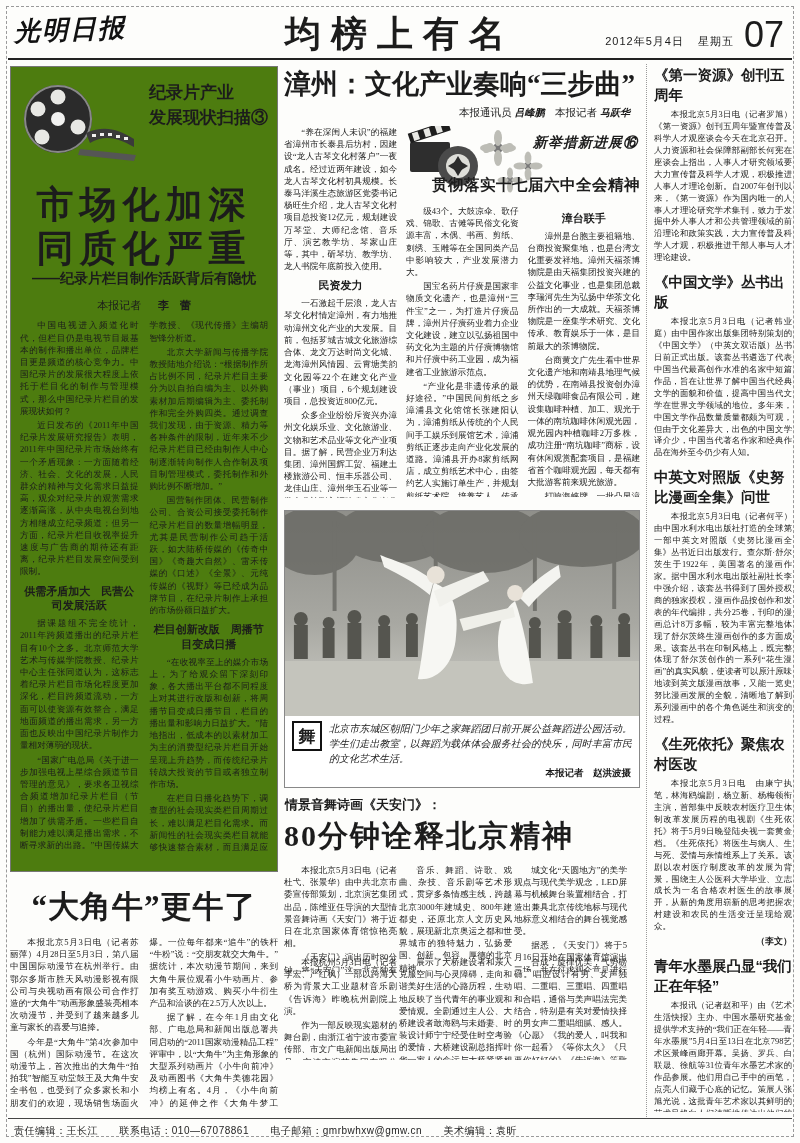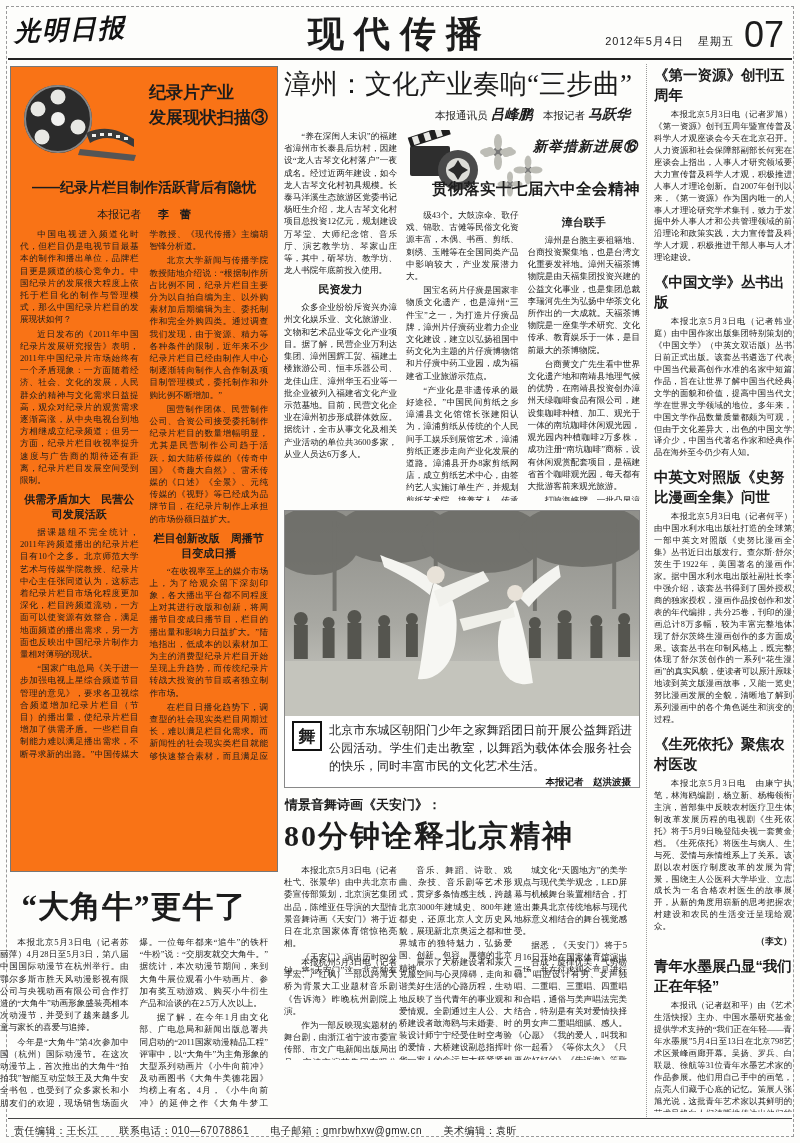--- a/index.html
+++ b/index.html
@@ -13,55 +13,55 @@
                  font-family:"Liberation Sans",sans-serif;letter-spacing:10px;}
   .dateline{position:absolute;right:66px;top:34px;font-size:11px;font-family:"Liberation Sans",sans-serif;letter-spacing:1px;}
   .pagenum{position:absolute;right:16px;top:14px;font-size:36px;font-family:"Liberation Sans",sans-serif;font-weight:400;}
   .head-rule{position:absolute;left:8px;right:8px;top:58px;border-top:2px solid #222;}
   
   .para{margin:0 0 2px 0;font-size:8.6px;line-height:1.42;text-align:justify;text-indent:2em;}
   .subhead{font-size:11px;font-weight:bold;text-align:center;margin:6px 0 4px 0;line-height:1.35;
            font-family:"Liberation Sans",sans-serif;}
   
   .feature-box{position:absolute;left:10px;top:66px;width:268px;height:806px;border:1px solid #777;
-               padding:8px 9px;box-sizing:border-box;background:#f97316;}
+               padding:8px 9px;box-sizing:border-box;background:#4d7c0f;}
   .feature-top{height:104px;position:relative;}
   .kicker{position:absolute;right:0;top:6px;text-align:left;font-size:17px;font-weight:bold;line-height:1.45;
           font-family:"Liberation Sans",sans-serif;}
   .reel{position:absolute;left:0;top:0;}
   .feature-headline{text-align:center;font-size:37px;font-weight:bold;line-height:1.18;letter-spacing:6px;margin-top:4px;}
   .feature-sub{text-align:center;font-size:14px;font-weight:bold;margin-top:0;font-family:"Liberation Sans",sans-serif;}
   .feature-byline{text-align:center;font-size:11px;margin:10px 0 6px 0;}
   .feature-body{column-count:2;column-gap:11px;height:546px;overflow:hidden;}
   
-  .daniu{position:absolute;left:0;top:886px;width:268px;height:226px;overflow:hidden;}
+  .daniu{position:absolute;left:10px;top:886px;width:268px;height:226px;overflow:hidden;}
   .daniu-headline{text-align:center;font-size:31px;font-weight:bold;letter-spacing:1px;margin:0 0 8px 0;}
   .daniu-body{column-count:2;column-gap:11px;height:178px;overflow:hidden;}
   
   .middle{position:absolute;left:284px;top:64px;width:356px;}
-  .zz-headline{font-size:27px;font-weight:normal;letter-spacing:0px;text-align:left;margin:2px 0 4px 0;white-space:nowrap;}
+  .zz-headline{font-size:27px;font-weight:bold;letter-spacing:0px;text-align:left;margin:2px 0 4px 0;white-space:nowrap;}
   .zz-byline{text-align:right;font-size:10.5px;margin:2px 2px 6px 0;}
-  .zz-byline .bname{font-family:"DejaVu Serif",serif;font-style:italic;font-size:14px;font-weight:bold;margin:16px 8px 0 3px;}
+  .zz-byline .bname{font-family:"DejaVu Serif",serif;font-style:italic;font-size:10px;font-weight:bold;margin:16px 8px 0 3px;}
   .zz-cols{display:flex;gap:9px;height:372px;overflow:hidden;}
   .zz-col{width:113px;overflow:hidden;}
   .zz-right{width:234px;}
   .banner{height:76px;position:relative;margin-bottom:3px;}
   .banner .script{position:absolute;right:2px;top:8px;font-family:"DejaVu Serif",serif;font-style:italic;
                   font-weight:bold;font-size:14px;letter-spacing:1px;}
   .banner .bold{position:absolute;right:0;bottom:6px;font-size:15.5px;font-weight:bold;
                 font-family:"Liberation Sans",sans-serif;letter-spacing:0.5px;}
   .zz-subcols{display:flex;gap:9px;height:292px;overflow:hidden;}
   
   .photo-box{position:absolute;left:284px;top:510px;width:356px;height:278px;border:1px solid #888;
              box-sizing:border-box;background:#fff;}
   .photo-img{display:block;width:100%;height:205px;}
   .photo-caption-row{display:flex;padding:5px 7px 0 7px;gap:7px;}
   .dance-label{flex:0 0 auto;width:26px;height:26px;border:2px solid #111;font-size:17px;font-weight:bold;
                display:flex;align-items:center;justify-content:center;font-family:"Liberation Sans",sans-serif;}
-  .photo-caption{font-size:12px;line-height:1.5;text-align:justify;font-family:"DejaVu Serif",serif;}
+  .photo-caption{font-size:10px;line-height:1.5;text-align:justify;font-family:"DejaVu Serif",serif;font-style:italic;}
   .photo-credit{text-align:right;font-size:9.5px;font-weight:bold;padding:1px 8px 0 0;}
   
   .midart{position:absolute;left:284px;width:356px;}
   .midart .kick{font-size:13px;font-weight:bold;margin:0 0 2px 1px;font-family:"Liberation Sans",sans-serif;}
   .midart .bighead{font-size:30px;font-weight:bold;letter-spacing:2px;margin:0 0 7px 0;white-space:nowrap;}
   .mid-cols{display:flex;gap:2px;overflow:hidden;}
   .mid-col{width:113px;overflow:hidden;}
   
   .rail-sep{position:absolute;left:646px;top:64px;bottom:26px;border-left:1px dotted #999;}
   .rail{position:absolute;left:654px;top:66px;width:138px;height:1046px;overflow:hidden;}
@@ -76,21 +76,21 @@
           letter-spacing:0.5px;}
   .footer span{margin-right:18px;}
 </style>
 </head>
 <body>
 
 <div id="paper">
   <div class="pageborder"></div>
 
   <div class="masthead">光明日报</div>
-  <div class="section-title">现代传播</div>
+  <div class="section-title">均榜上有名</div>
   <div class="dateline">
     <span>2012年5月4日</span>
     <span style="margin-left:10px">星期五</span>
   </div>
   <div class="pagenum">07</div>
   <div class="head-rule"></div>
 
   <section class="feature-box">
     <div class="feature-top">
       <span class="reel">
@@ -111,20 +111,24 @@
             <rect x="104" y="62" width="4" height="3"></rect>
           </g>
           <path d="M60,74 L116,80 L114,86 L58,80 Z" fill="#555"></path>
         </svg>
       </span>
       <div class="kicker">
         <div>纪录片产业</div>
         <div>发展现状扫描③</div>
       </div>
     </div>
+    <div class="feature-headline">
+      <div>市场化加深</div>
+      <div>同质化严重</div>
+    </div>
     <div class="feature-sub">——纪录片栏目制作活跃背后有隐忧</div>
     <div class="feature-byline">
       <span>本报记者</span>
       <span style="margin-left:14px;font-weight:bold">李　蕾</span>
     </div>
     <div class="feature-body">
         <p class="para">中国电视进入频道化时代，但栏目仍是电视节目最基本的制作和播出单位，品牌栏目更是频道的核心竞争力。中国纪录片的发展很大程度上依托于栏目化的制作与管理模式，那么中国纪录片栏目的发展现状如何？</p>
         <p class="para">近日发布的《2011年中国纪录片发展研究报告》表明，2011年中国纪录片市场始终有一个矛盾现象：一方面随着经济、社会、文化的发展，人民群众的精神与文化需求日益提高，观众对纪录片的观赏需求逐渐高涨，从中央电视台到地方相继成立纪录频道；但另一方面，纪录片栏目收视率提升速度与广告商的期待还有距离，纪录片栏目发展空间受到限制。</p>
         <div class="subhead">供需矛盾加大　民营公司发展活跃</div>
         <p class="para">据课题组不完全统计，2011年跨频道播出的纪录片栏目有10个之多。北京师范大学艺术与传媒学院教授、纪录片中心主任张同道认为，这标志着纪录片栏目市场化程度更加深化，栏目跨频道流动，一方面可以使资源有效整合，满足地面频道的播出需求，另一方面也反映出中国纪录片制作力量相对薄弱的现状。</p>
@@ -149,20 +153,21 @@
   <section class="middle">
     <h1 class="zz-headline">漳州：文化产业奏响“三步曲”</h1>
     <div class="zz-byline">
       <span>本报通讯员</span><span class="bname">吕峰鹏</span>
       <span>本报记者</span><span class="bname">马跃华</span>
     </div>
     <div class="zz-cols">
       <div class="zz-col">
           <p class="para">“养在深闺人未识”的福建省漳州市长泰县后坊村，因建设“龙人古琴文化村落户”一夜成名。经过近两年建设，如今龙人古琴文化村初具规模。长泰马洋溪生态旅游区党委书记杨旺生介绍，龙人古琴文化村项目总投资12亿元，规划建设万琴堂、大师纪念馆、音乐厅、演艺教学坊、琴家山庄等，其中，斫琴坊、教学坊、龙人书院年底前投入使用。</p>
           <div class="subhead">民资发力</div>
+          <p class="para">一石激起千层浪，龙人古琴文化村情定漳州，有力地推动漳州文化产业的大发展。目前，包括芗城古城文化旅游综合体、龙文万达时尚文化城、龙海漳州风情园、云霄塘美韵文化园等22个在建文化产业（事业）项目，6个规划建设项目，总投资近800亿元。</p>
           <p class="para">众多企业纷纷斥资兴办漳州文化娱乐业、文化旅游业、文物和艺术品业等文化产业项目。据了解，民营企业万利达集团、漳州国辉工贸、福建土楼旅游公司、恒丰乐器公司、龙佳山庄、漳州华玉石业等一批企业被列入福建省文化产业示范基地。目前，民营文化企业在漳州初步形成群体效应。据统计，全市从事文化及相关产业活动的单位共3600多家，从业人员达6万多人。</p>
         </div>
       <div class="zz-right">
         <div class="banner">
           <span style="position:absolute;left:0;top:0">
             <svg width="150" height="74" viewBox="0 0 150 74">
               <rect x="4" y="16" width="40" height="30" rx="2" fill="#2e2e2e"></rect>
               <g transform="rotate(-18 8 14)">
                   <rect x="4" y="6" width="42" height="10" fill="#1e1e1e"></rect>
                 <rect x="8" y="7" width="6" height="8" fill="#e8e8e4"></rect>

